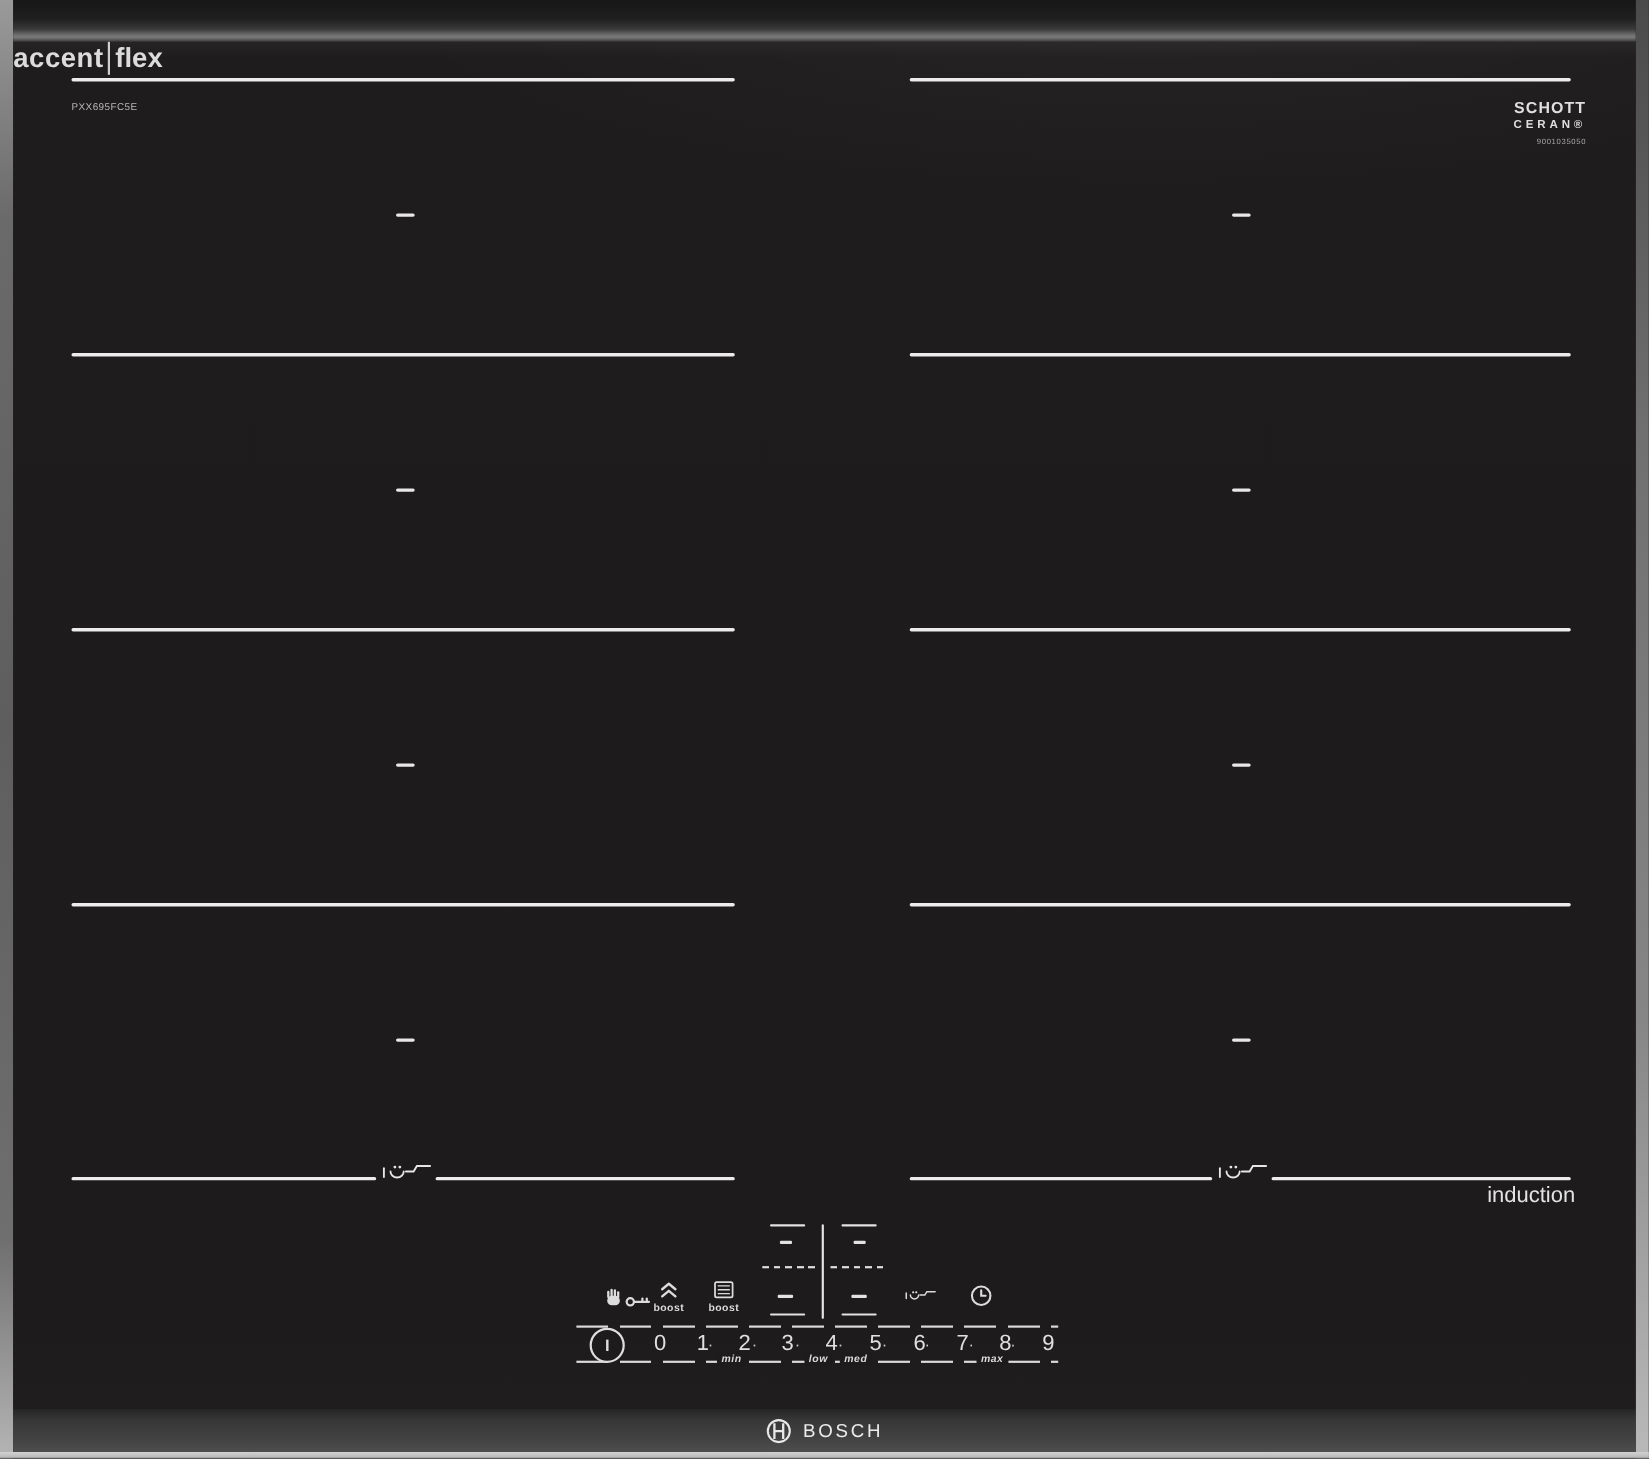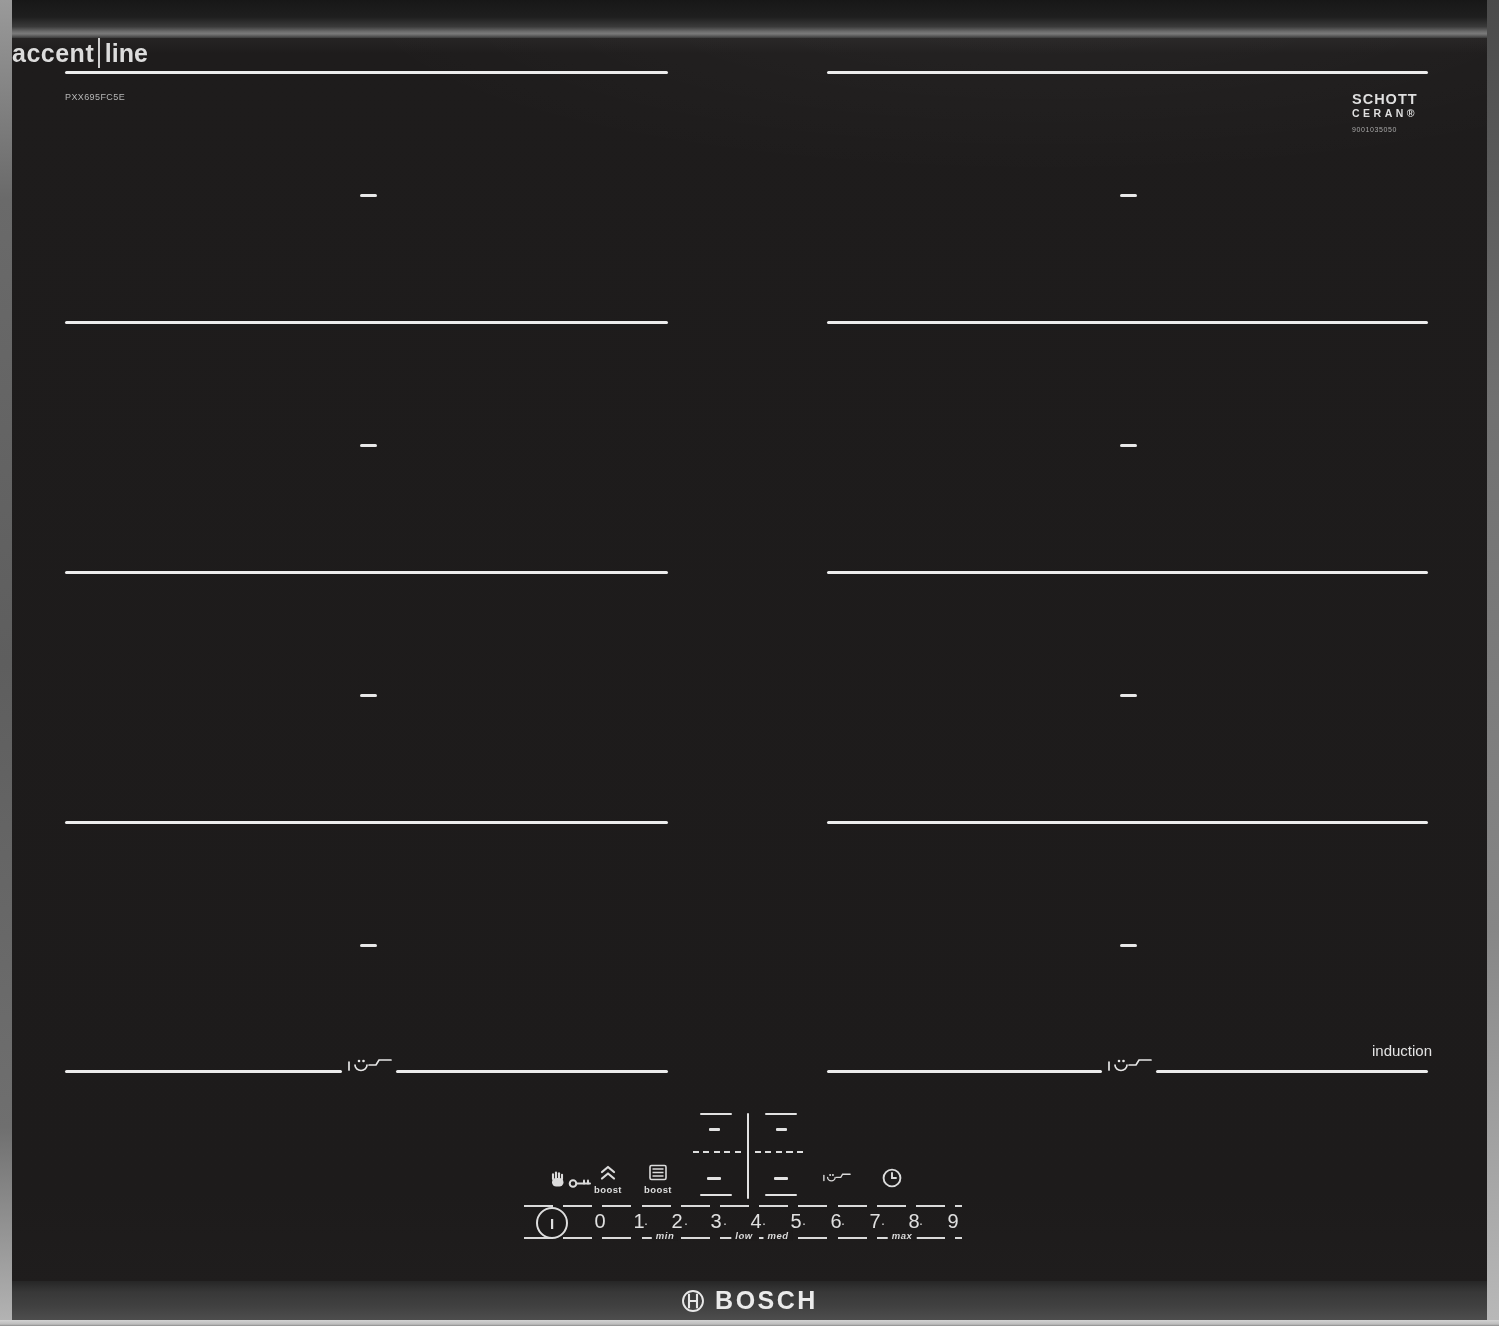--- a/index.html
+++ b/index.html
@@ -20,25 +20,25 @@
   
   #glass{position:absolute;left:12px;top:38px;width:1475px;height:1243px;z-index:2;
     background:
       radial-gradient(1200px 300px at 70% -40px, rgba(255,255,255,0.035), rgba(255,255,255,0) 60%),
       linear-gradient(180deg,#262424 0%,#1e1c1c 1.2%,#1d1b1b 93%,#1f1d1d 100%);}
   
   .zl{position:absolute;height:2.5px;background:#ececec;border-radius:1.5px;}
   .zdash{position:absolute;width:17px;height:3px;background:#e8e8e8;border-radius:1.5px;}
   .mark-text{position:absolute;color:#c9c9c9;}
   #model-label{left:53px;top:54px;font-size:9px;letter-spacing:.4px;color:#b7b7b7;}
-  #schott{right:45px;top:53px;width:90px;text-align:left;color:#dfdfdf;}
+  #schott{right:45px;top:53px;width:90px;text-align:right;color:#dfdfdf;}
   #schott .l1{font-size:14.5px;font-weight:700;letter-spacing:1px;}
   #schott .l2{font-size:10.5px;font-weight:700;letter-spacing:3.5px;margin-top:0px;}
   #schott .serial{font-size:7px;color:#a8a8a8;letter-spacing:.6px;margin-top:7px;}
-  #induction-label{right:55px;top:1004px;font-size:15px;color:#e3e3e3;}
+  #induction-label{right:55px;top:1038px;font-size:20px;color:#e3e3e3;}
   #accentline{right:60px;top:1172px;color:#dcdcdc;font-size:25px;display:flex;align-items:center;}
   #accentline .acc{font-weight:700;letter-spacing:.5px;}
   #accentline .bar{display:inline-block;width:1.6px;height:30px;background:#cfcfcf;margin:0 5px 0 4px;}
   #accentline .lin{font-weight:700;}
   
   .zx{position:absolute;background:#e2e2e2;border-radius:1px;}
   .zx-dashed{position:absolute;height:2px;
     background:repeating-linear-gradient(90deg,#dedede 0 6px,transparent 6px 10.5px);}
   
   .cicon{position:absolute;}
@@ -48,21 +48,21 @@
   .track{position:absolute;left:512px;width:438px;height:2px;
     background:repeating-linear-gradient(90deg,rgba(228,228,228,.95) 0 29px,transparent 29px 39.2px);}
   #power-btn{position:absolute;left:524px;top:1169px;width:28px;height:28px;border:2px solid #dedede;
     border-radius:50%;display:flex;align-items:center;justify-content:center;
     color:#dedede;font-size:15px;font-weight:600;background:#1d1b1b;}
   .snum{position:absolute;width:22px;top:1172px;text-align:center;font-size:20px;color:#e0e0e0;}
   .sdot{position:absolute;width:8px;top:1176px;text-align:center;font-size:15px;color:#c9c9c9;}
   .slabel{position:absolute;top:1192px;transform:translateX(-50%);font-size:9.5px;font-weight:700;
     color:#dadada;letter-spacing:.5px;background:#1d1b1b;padding:0 4px;font-style:italic;}
   
-  #bosch-word{color:#ebebeb;font-size:25px;font-weight:700;letter-spacing:2.5px;}
+  #bosch-word{color:#ebebeb;font-size:17px;font-weight:400;letter-spacing:2.5px;}
   svg{display:block;}
 </style>
 </head>
 <body>
 
 <div id="stage">
   <div class="bg-strip left"></div>
   <div class="bg-strip right"></div>
   <div class="bezel-top"></div>
 
@@ -71,21 +71,21 @@
     <div id="model-label" class="mark-text">PXX695FC5E</div>
     <div id="schott" class="mark-text">
       <div class="l1">SCHOTT</div>
       <div class="l2">CERAN®</div>
       <div class="serial">9001035050</div>
     </div>
     <div id="induction-label" class="mark-text">induction</div>
     <div id="accentline">
       <span class="acc">accent</span>
       <span class="bar"></span>
-      <span class="lin">line</span>
+      <span class="lin">flex</span>
     </div>
 
     <div class="zl" style="left:53px;top:33px;width:603px"></div>
     <div class="zl" style="left:53px;top:283px;width:603px"></div>
     <div class="zl" style="left:53px;top:533px;width:603px"></div>
     <div class="zl" style="left:53px;top:783px;width:603px"></div>
     <div class="zl" style="left:53px;top:1032px;width:277px"></div>
     <div class="zl" style="left:384px;top:1032px;width:272px"></div>
 
     <div class="zl" style="left:815px;top:33px;width:601px"></div>

